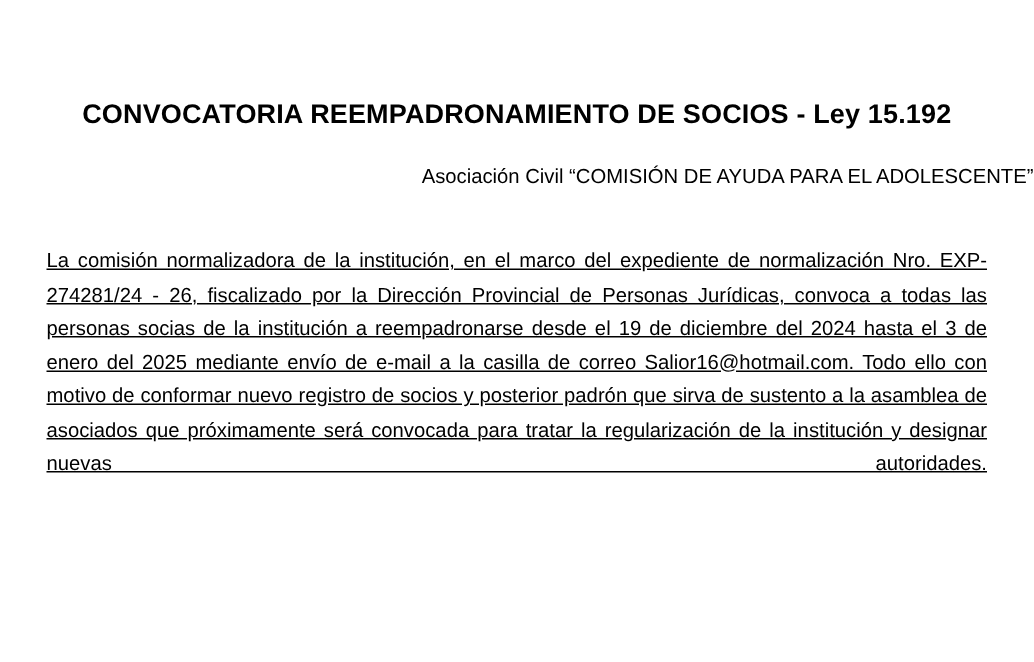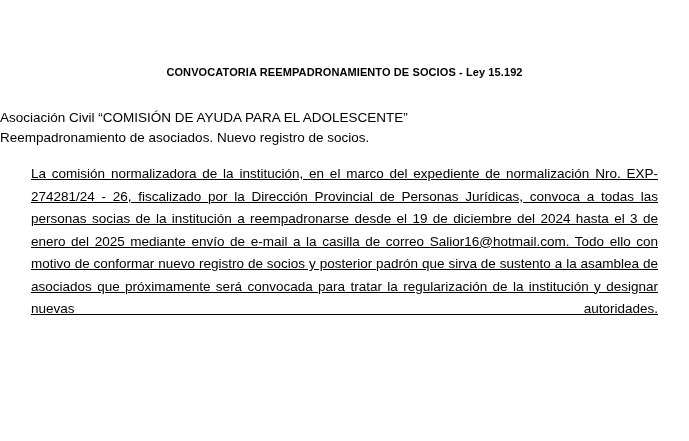--- a/index.html
+++ b/index.html
@@ -19,30 +19,30 @@
     width: 689px;
     height: 441px;
     box-sizing: border-box;
   }
   .doc-title {
     position: absolute;
     top: 66px;
     left: 0;
     width: 689px;
     text-align: center;
-    font-size: 11px;
+    font-size: 18px;
     font-weight: bold;
     letter-spacing: 0.1px;
   }
   .subtitle-block {
     position: absolute;
     top: 108px;
     left: 0;
     width: 689px;
-    text-align: left;
+    text-align: right;
     font-size: 13.5px;
     line-height: 20px;
   }
   .subtitle-line {
     display: block;
   }
   .body-block {
     position: absolute;
     top: 163px;
     left: 31px;
@@ -66,20 +66,19 @@
 </style>
 </head>
 <body>
 
 <div class="page">
 
   <div class="doc-title">CONVOCATORIA REEMPADRONAMIENTO DE SOCIOS - Ley 15.192</div>
 
   <div class="subtitle-block">
     <span class="subtitle-line">Asociación Civil “COMISIÓN DE AYUDA PARA EL ADOLESCENTE”</span>
-    <span class="subtitle-line">Reempadronamiento de asociados. Nuevo registro de socios.</span>
   </div>
 
   <div class="body-block">
     <p class="body-para">La comisión normalizadora de la institución, en el marco del expediente de normalización Nro.   EXP-274281/24 - 26, fiscalizado por la Dirección Provincial de Personas Jurídicas, convoca a todas las personas socias de la institución a reempadronarse desde el 19 de diciembre del 2024 hasta el 3 de enero del 2025 mediante envío de e-mail a la casilla de correo Salior16@hotmail.com. Todo ello con motivo de conformar nuevo registro de socios y posterior padrón que sirva de sustento a la asamblea de asociados que próximamente será convocada para tratar la regularización de la institución y designar nuevas autoridades.</p>
   </div>
 
 </div>
 
 </body></html>

